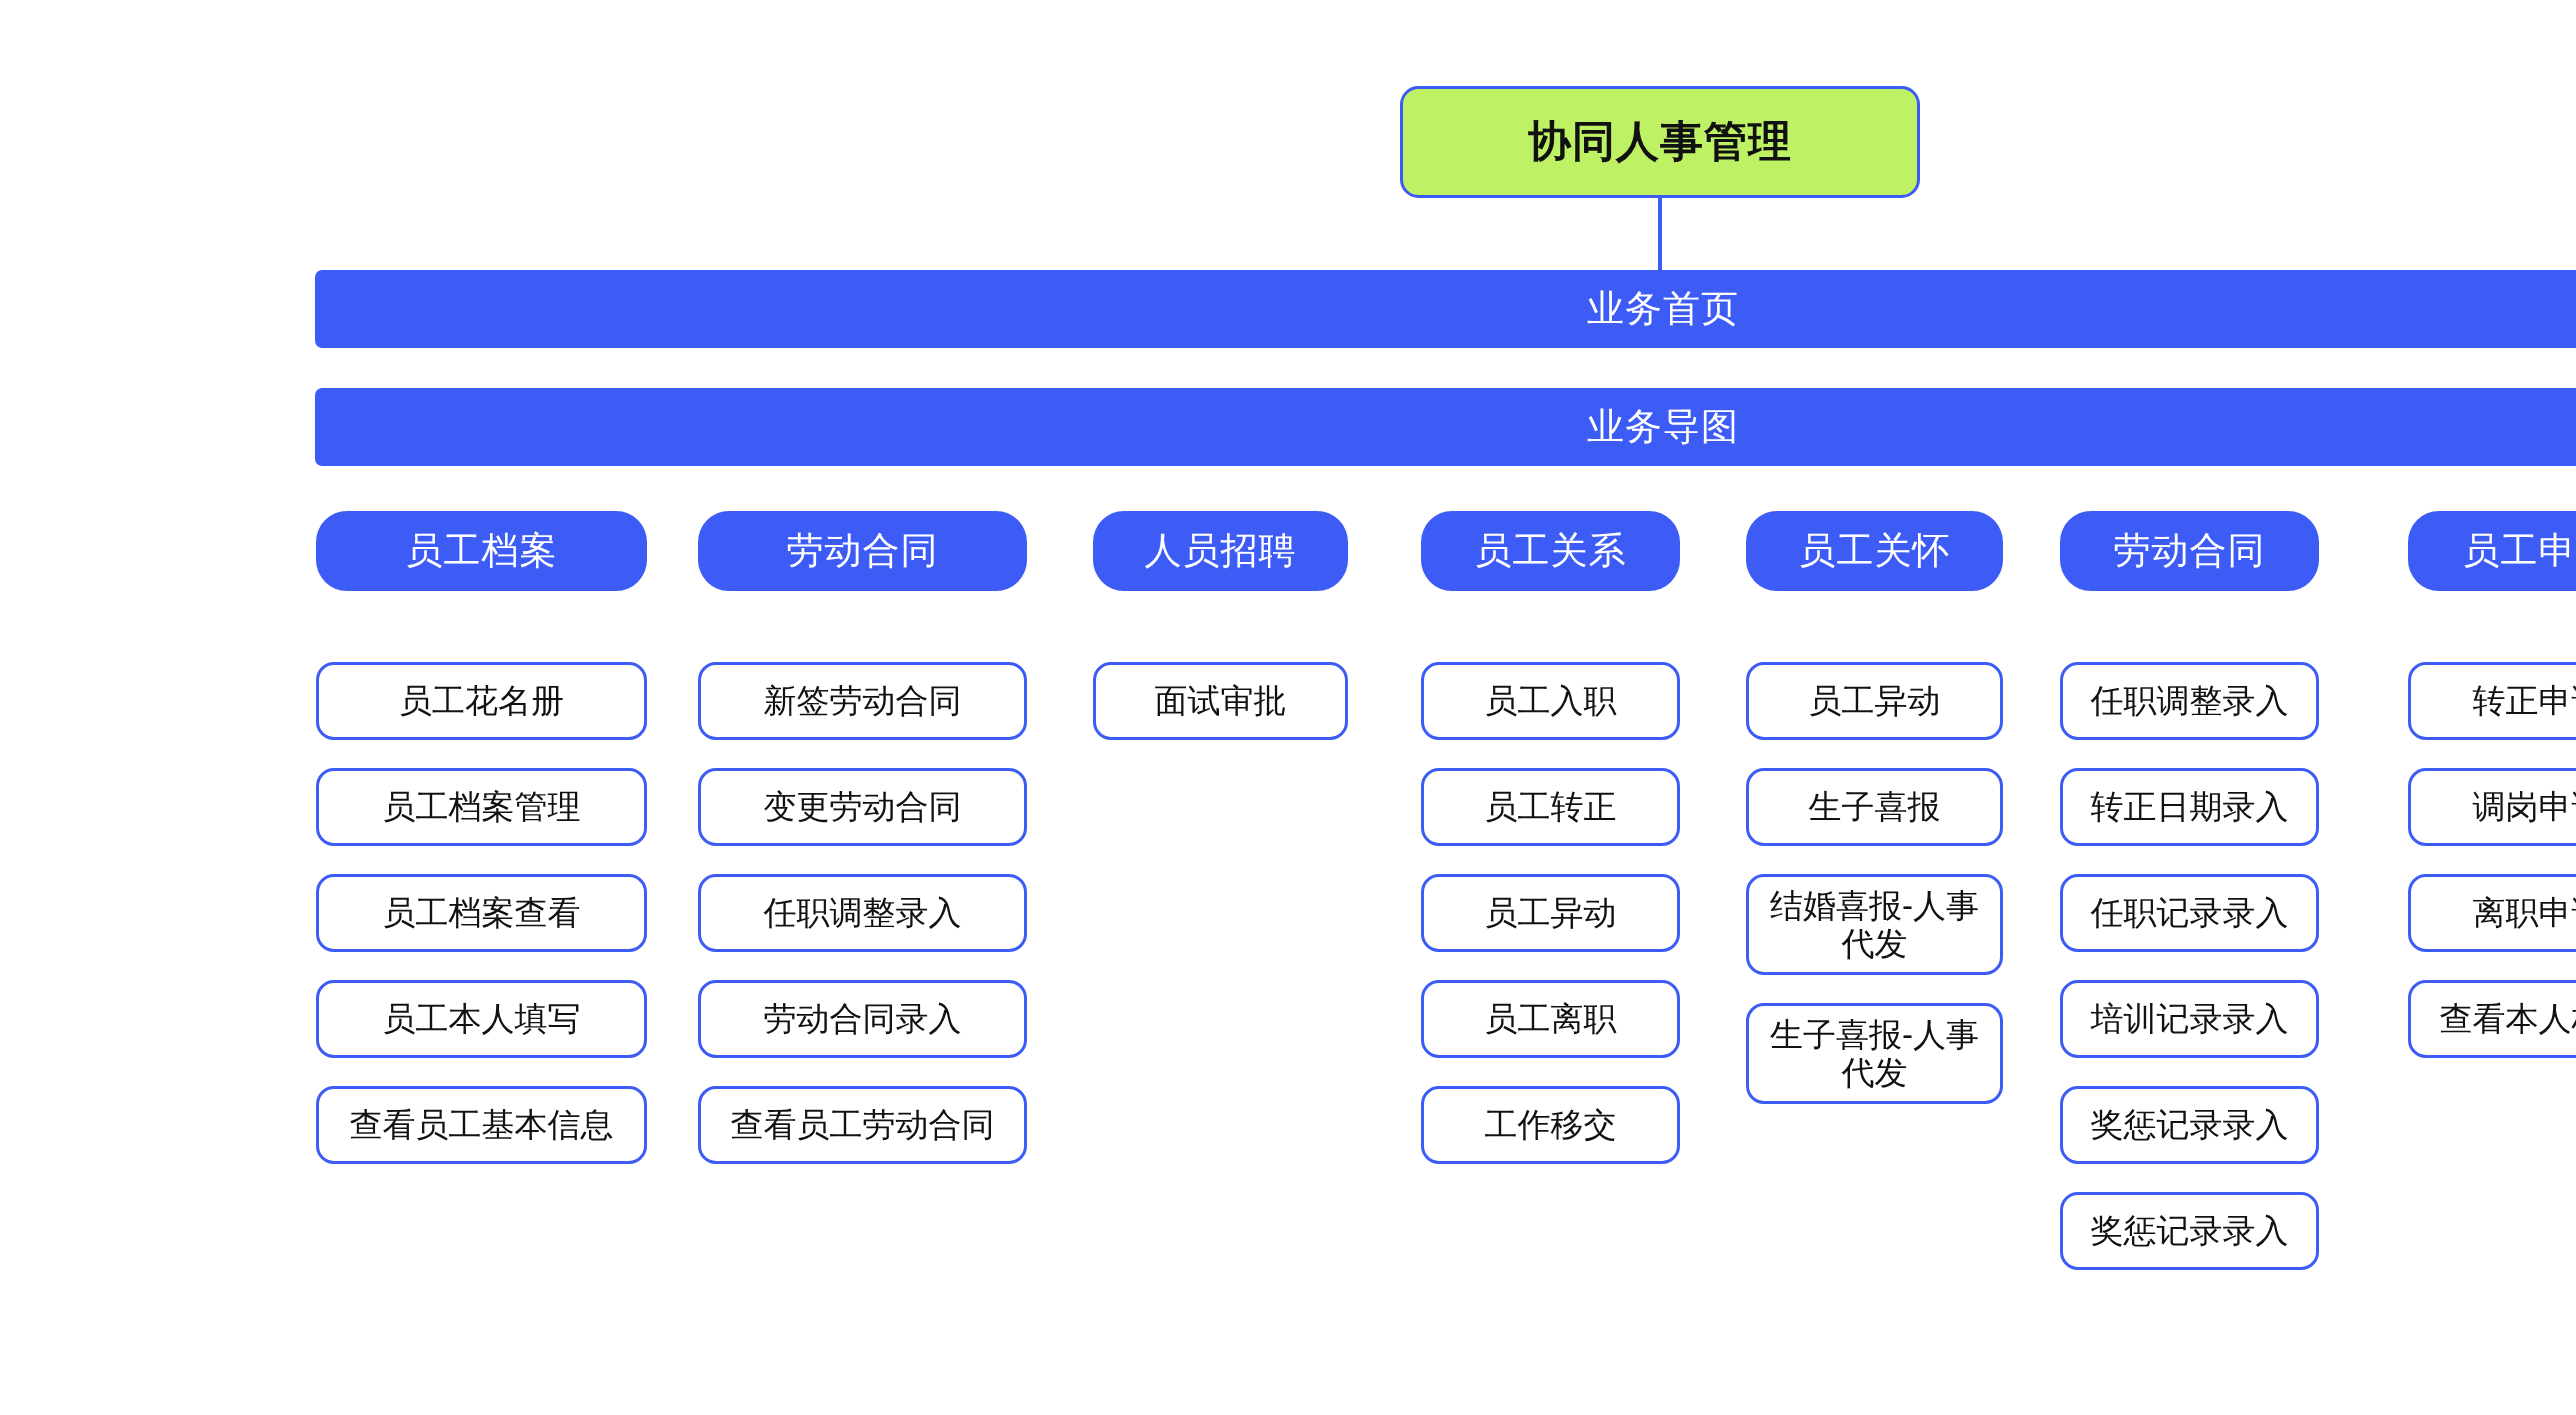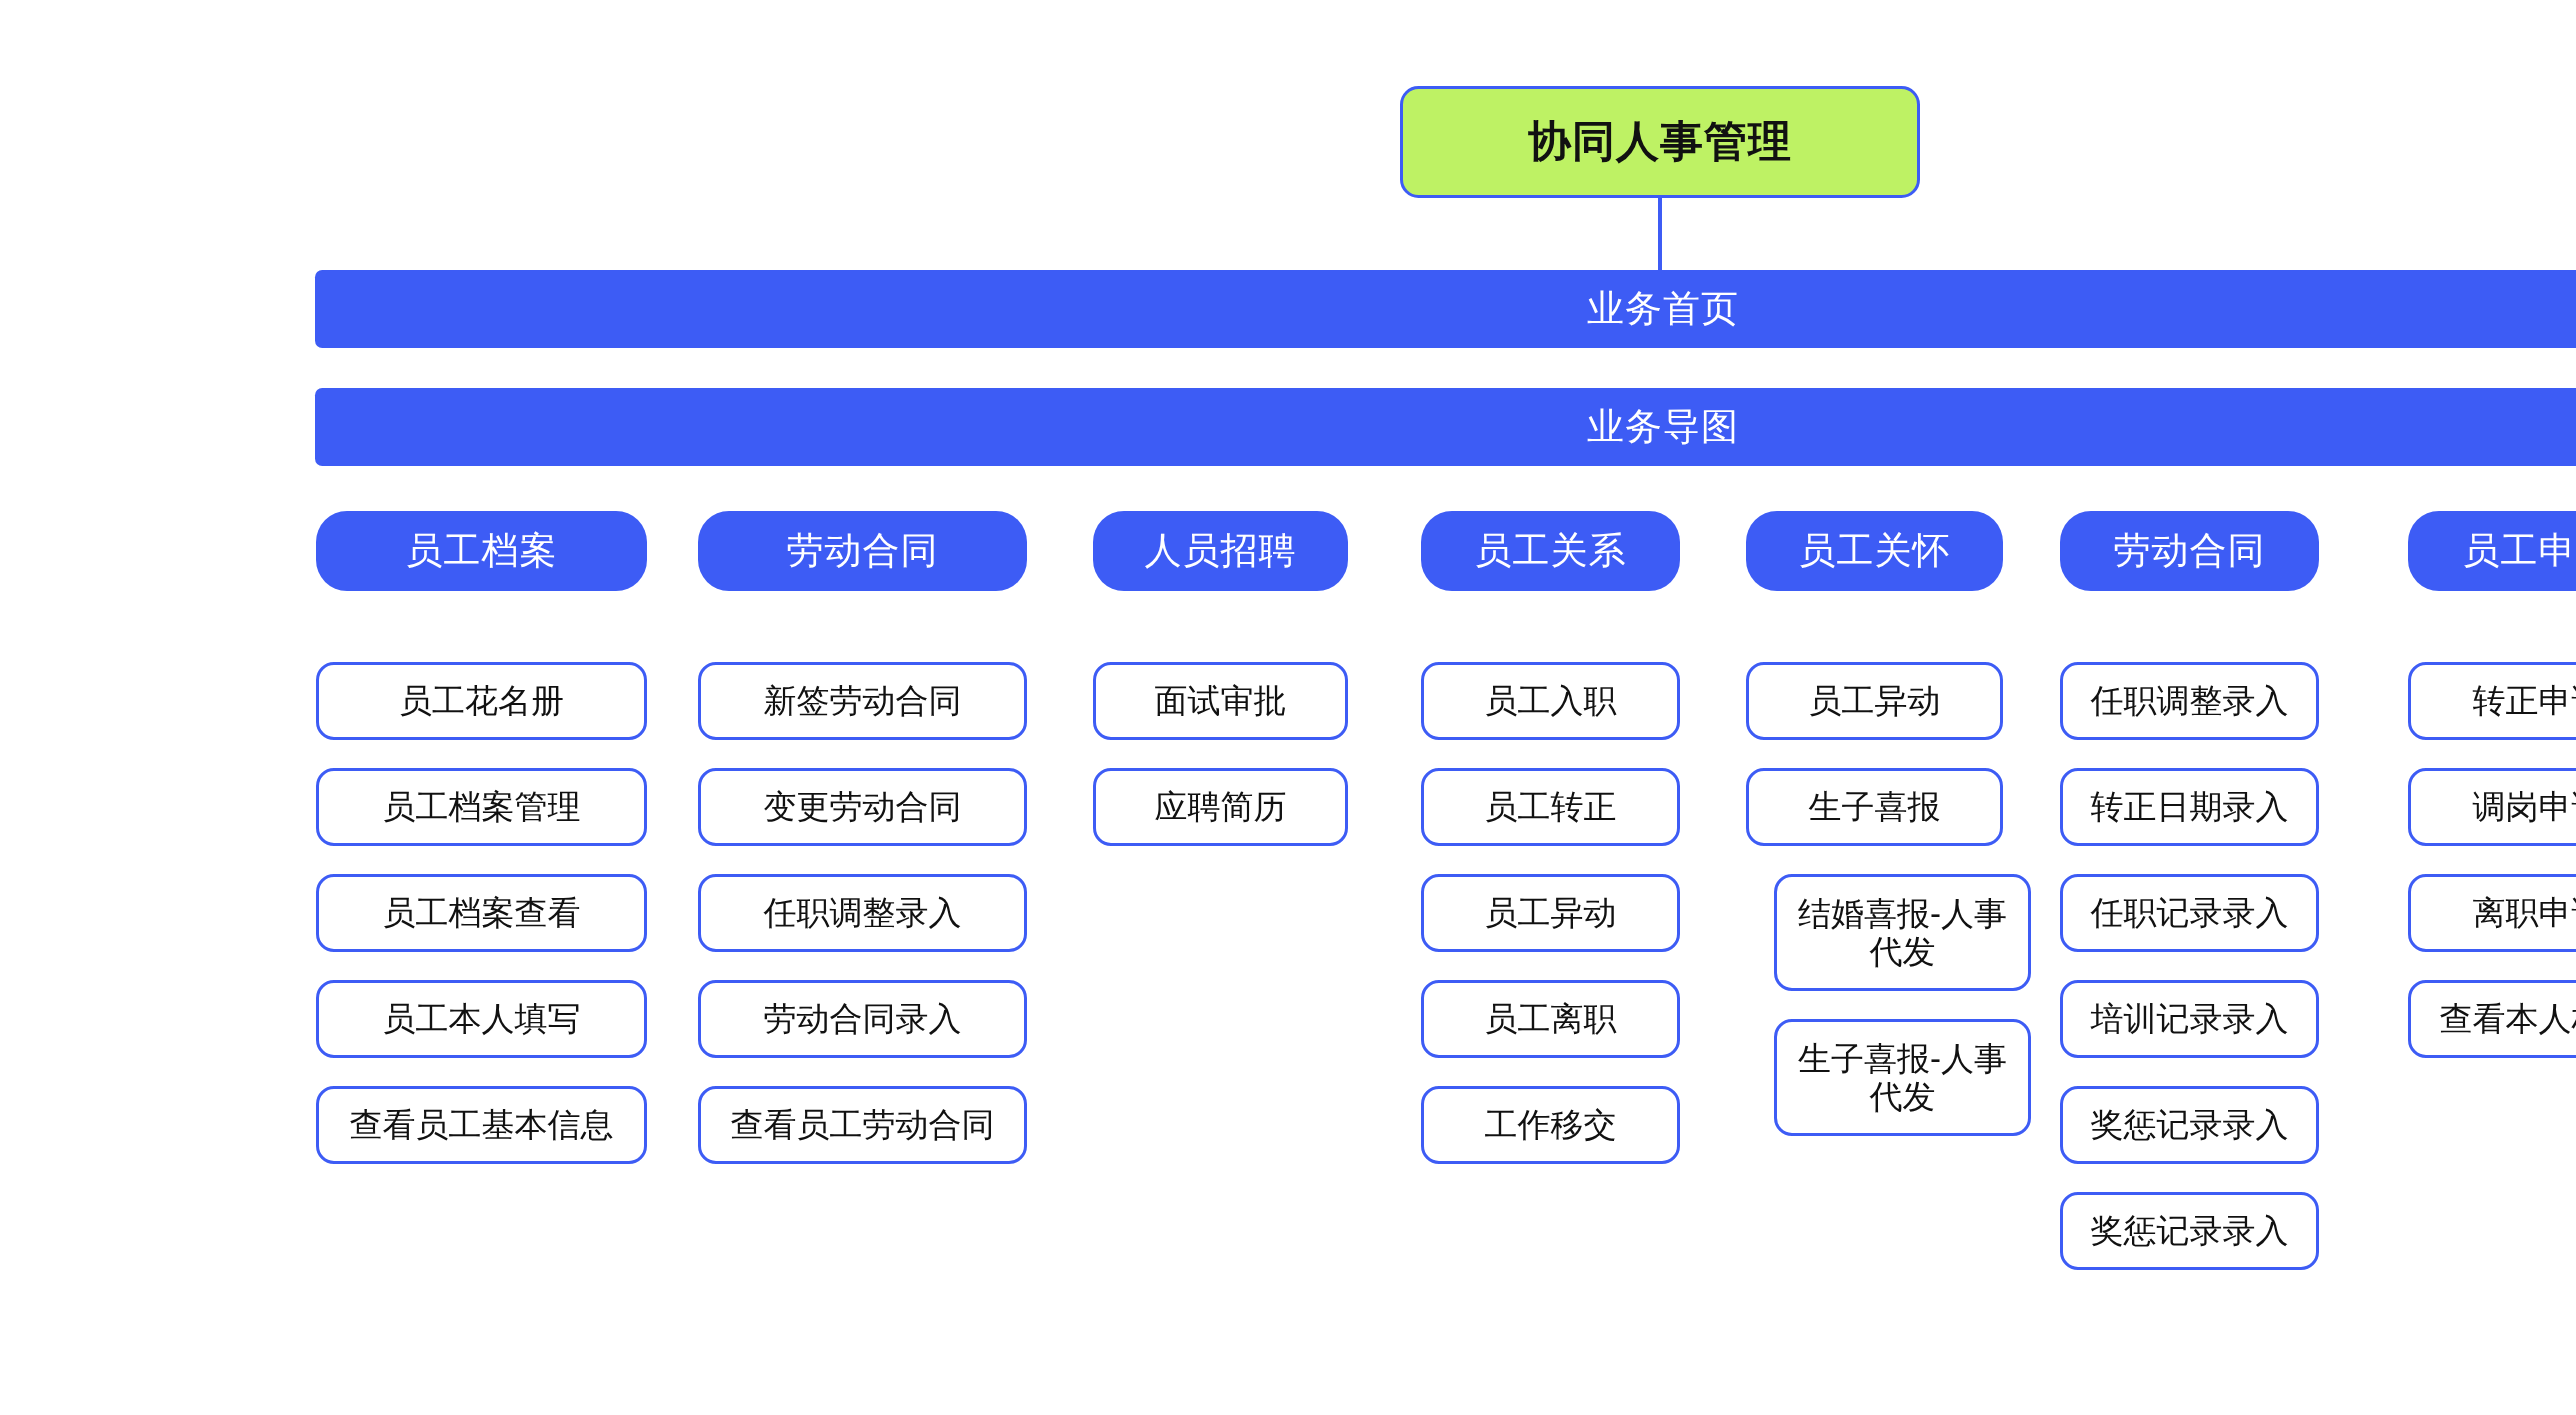--- a/index.html
+++ b/index.html
@@ -35,21 +35,21 @@
     width:100%;height:80px;box-sizing:border-box;background:#3d5cf5;border-radius:31px;
     display:flex;align-items:center;justify-content:center;
     font-size:37px;color:#ffffff;letter-spacing:1px;margin-bottom:71px;
   }
   .item{
     width:100%;height:78px;box-sizing:border-box;background:#ffffff;
     border:3.6px solid #3d5cf5;border-radius:18px;margin-bottom:28px;
     display:flex;align-items:center;justify-content:center;text-align:center;
     font-size:33px;color:#111111;padding:0 9.3px;line-height:1.15;
   }
-  .item.tall{height:117px;margin-left:28px;}
+  .item.tall{height:101px;}
 </style>
 </head>
 <body>
 
 <div class="canvas">
 
   <div class="title-box">协同人事管理</div>
   <div class="connector"></div>
 
   <div class="bar bar1">业务首页</div>
@@ -69,21 +69,20 @@
     <div class="item">新签劳动合同</div>
     <div class="item">变更劳动合同</div>
     <div class="item">任职调整录入</div>
     <div class="item">劳动合同录入</div>
     <div class="item">查看员工劳动合同</div>
   </div>
 
   <div class="col c2">
     <div class="hdr">人员招聘</div>
     <div class="item">面试审批</div>
-    <div class="item">应聘简历</div>
   </div>
 
   <div class="col c3">
     <div class="hdr">员工关系</div>
     <div class="item">员工入职</div>
     <div class="item">员工转正</div>
     <div class="item">员工异动</div>
     <div class="item">员工离职</div>
     <div class="item">工作移交</div>
   </div>

